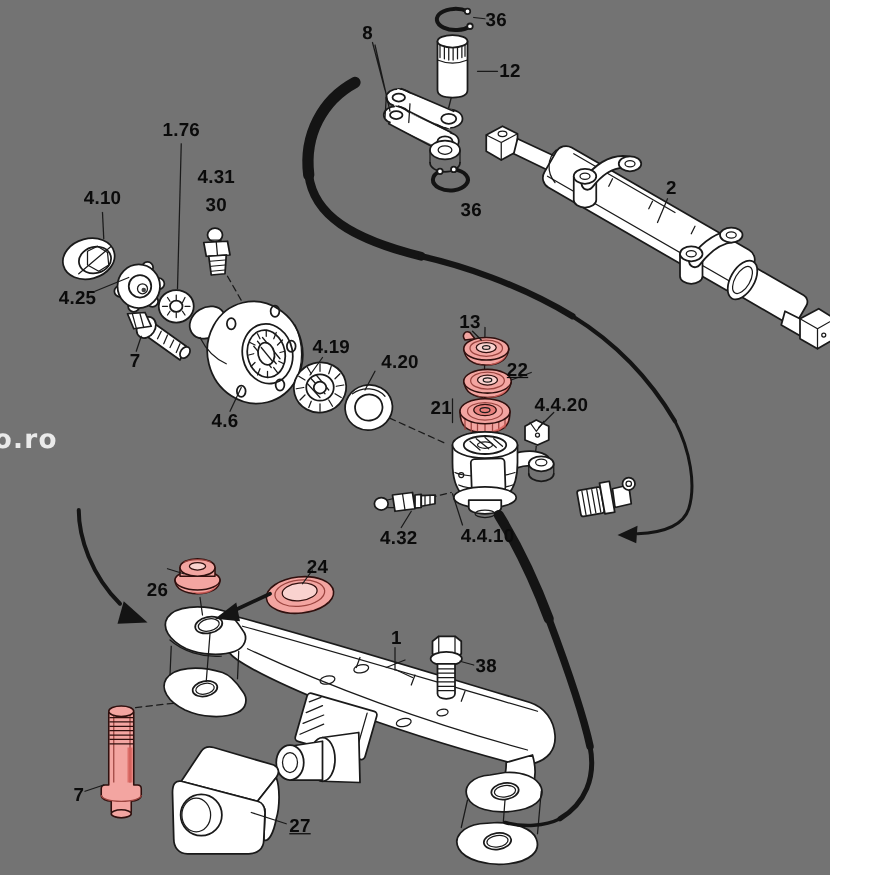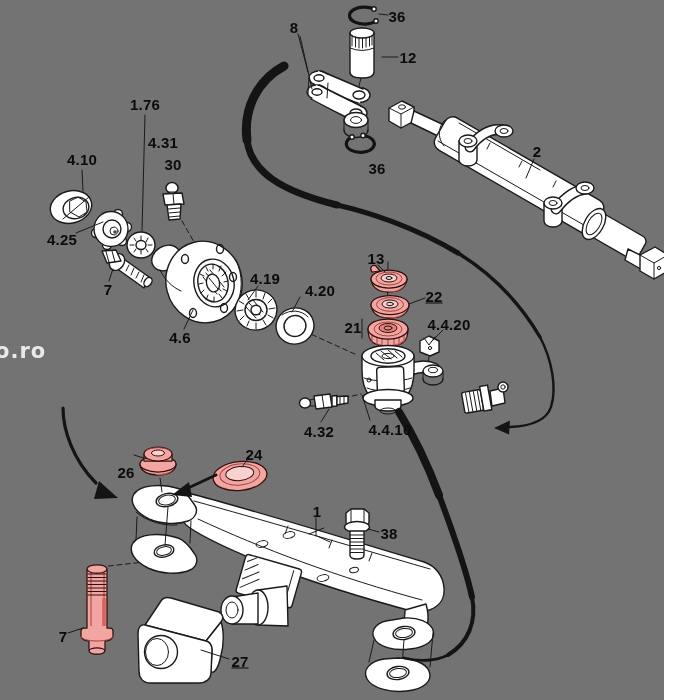--- a/index.html
+++ b/index.html
@@ -408,30 +408,30 @@
     </g>
   </svg>
 
   <div id="labels-layer">
       <span class="part-label" style="left: 397px; top: 16px;">36</span>
       <span class="part-label" style="left: 294px; top: 27px;">8</span>
       <span class="part-label" style="left: 408px; top: 57px;">12</span>
       <span class="part-label" style="left: 537px; top: 151px;">2</span>
       <span class="part-label" style="left: 377px; top: 168px;">36</span>
       <span class="part-label" style="left: 145px; top: 104px;">1.76</span>
-      <span class="part-label" style="left: 163px; top: 142px;">4.31</span>
+      <span class="part-label" style="left: 173px; top: 142px;">4.31</span>
       <span class="part-label" style="left: 173px; top: 164px;">30</span>
       <span class="part-label" style="left: 82px; top: 159px;">4.10</span>
       <span class="part-label" style="left: 62px; top: 239px;">4.25</span>
       <span class="part-label" style="left: 108px; top: 289px;">7</span>
       <span class="part-label" style="left: 180px; top: 337px;">4.6</span>
       <span class="part-label" style="left: 265px; top: 278px;">4.19</span>
       <span class="part-label" style="left: 320px; top: 290px;">4.20</span>
       <span class="part-label" style="left: 376px; top: 258px;">13</span>
-      <span class="part-label" style="left: 434px; top: 296px; text-decoration: underline;">22</span>
+      <span class="part-label" style="left: 414px; top: 296px; text-decoration: underline;">22</span>
       <span class="part-label" style="left: 353px; top: 327px;">21</span>
       <span class="part-label" style="left: 449px; top: 324px;">4.4.20</span>
       <span class="part-label" style="left: 319px; top: 431px;">4.32</span>
       <span class="part-label" style="left: 390px; top: 429px;">4.4.10</span>
       <span class="part-label" style="left: 126px; top: 472px; text-align: right;">26</span>
       <span class="part-label" style="left: 254px; top: 454px;">24</span>
       <span class="part-label" style="left: 317px; top: 511px;">1</span>
       <span class="part-label" style="left: 389px; top: 533px;">38</span>
       <span class="part-label" style="left: 63px; top: 636px;">7</span>
       <span class="part-label" style="left: 240px; top: 661px; text-decoration: underline;">27</span>

